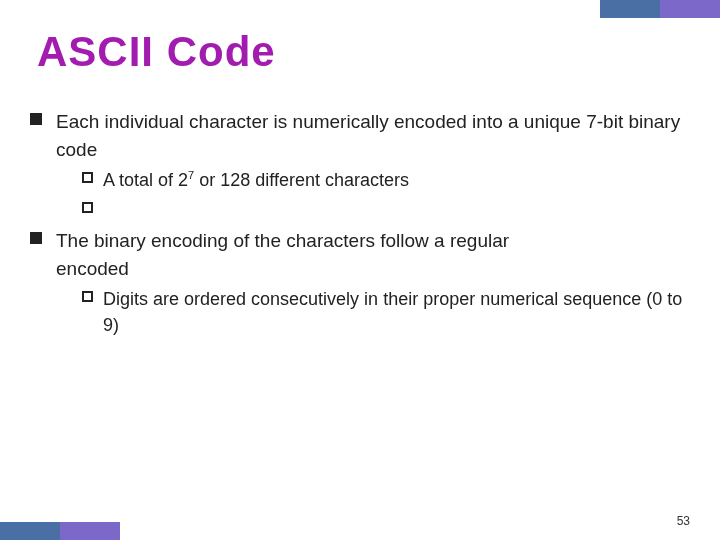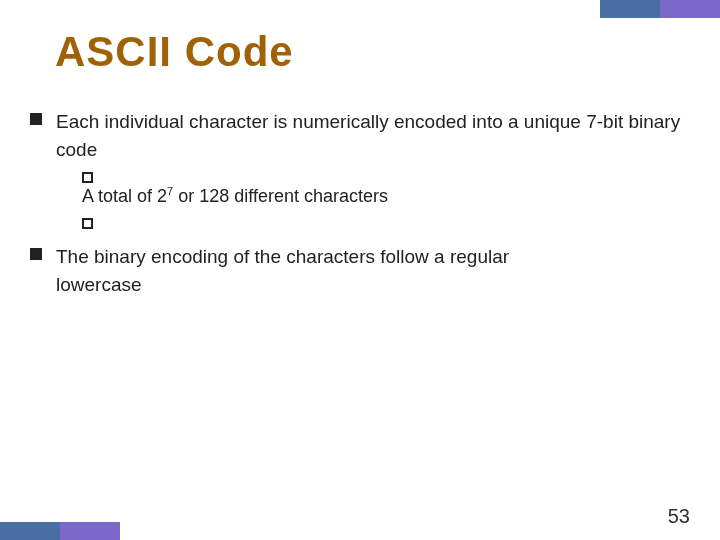--- a/index.html
+++ b/index.html
@@ -39,24 +39,24 @@
       bottom: 0;
       left: 0;
       width: 120px;
       height: 18px;
       display: flex;
     }
 
     .page-title {
       position: absolute;
       top: 28px;
-      left: 55px;
+      left: 37px;
       font-size: 42px;
       font-weight: bold;
-      color: #a16207;
+      color: #a21caf;
       letter-spacing: 1px;
     }
 
     .content-area {
       position: absolute;
       top: 108px;
       left: 30px;
       right: 30px;
       bottom: 40px;
     }
@@ -85,21 +85,20 @@
 
     .sub-bullets {
       margin-top: 4px;
       margin-left: 26px;
     }
 
     .sub-bullet-item {
       display: flex;
       align-items: flex-start;
       margin-bottom: 4px;
-      flex-direction: column;
     }
 
     .sub-bullet-square {
       display: inline-block;
       width: 11px;
       height: 11px;
       border: 2px solid #222;
       background: transparent;
       flex-shrink: 0;
       margin-top: 5px;
@@ -114,21 +113,21 @@
 
     sup {
       font-size: 11px;
       vertical-align: super;
     }
 
     .page-number {
       position: absolute;
       bottom: 12px;
       right: 30px;
-      font-size: 20px;
+      font-size: 12px;
       color: #333;
     }
 
     .section-gap {
       margin-bottom: 10px;
       justify-content: space-between;
     }
   </style>
 </head>
 <body>
@@ -163,23 +162,27 @@
           <span class="sub-bullet-square"></span>
         </div>
       </div>
     </div>
   </div>
 
   <div class="bullet-item">
     <span class="bullet-square"></span>
     <div>
       <span class="bullet-text">
-        <span>The binary encoding of the characters follow a regular</span><br><span>lowercase</span>
+        <span>The binary encoding of the characters follow a regular</span><br><span>encoded</span>
       </span>
       
       <div class="sub-bullets">
+        <div class="sub-bullet-item">
+          <span class="sub-bullet-square"></span>
+          <span class="sub-bullet-text">Digits are ordered consecutively in their proper numerical sequence (0 to 9)</span>
+        </div>
       </div>
     </div>
   </div>
 
 </div>
 
 <div class="page-number">53</div>
 
 </body></html>

